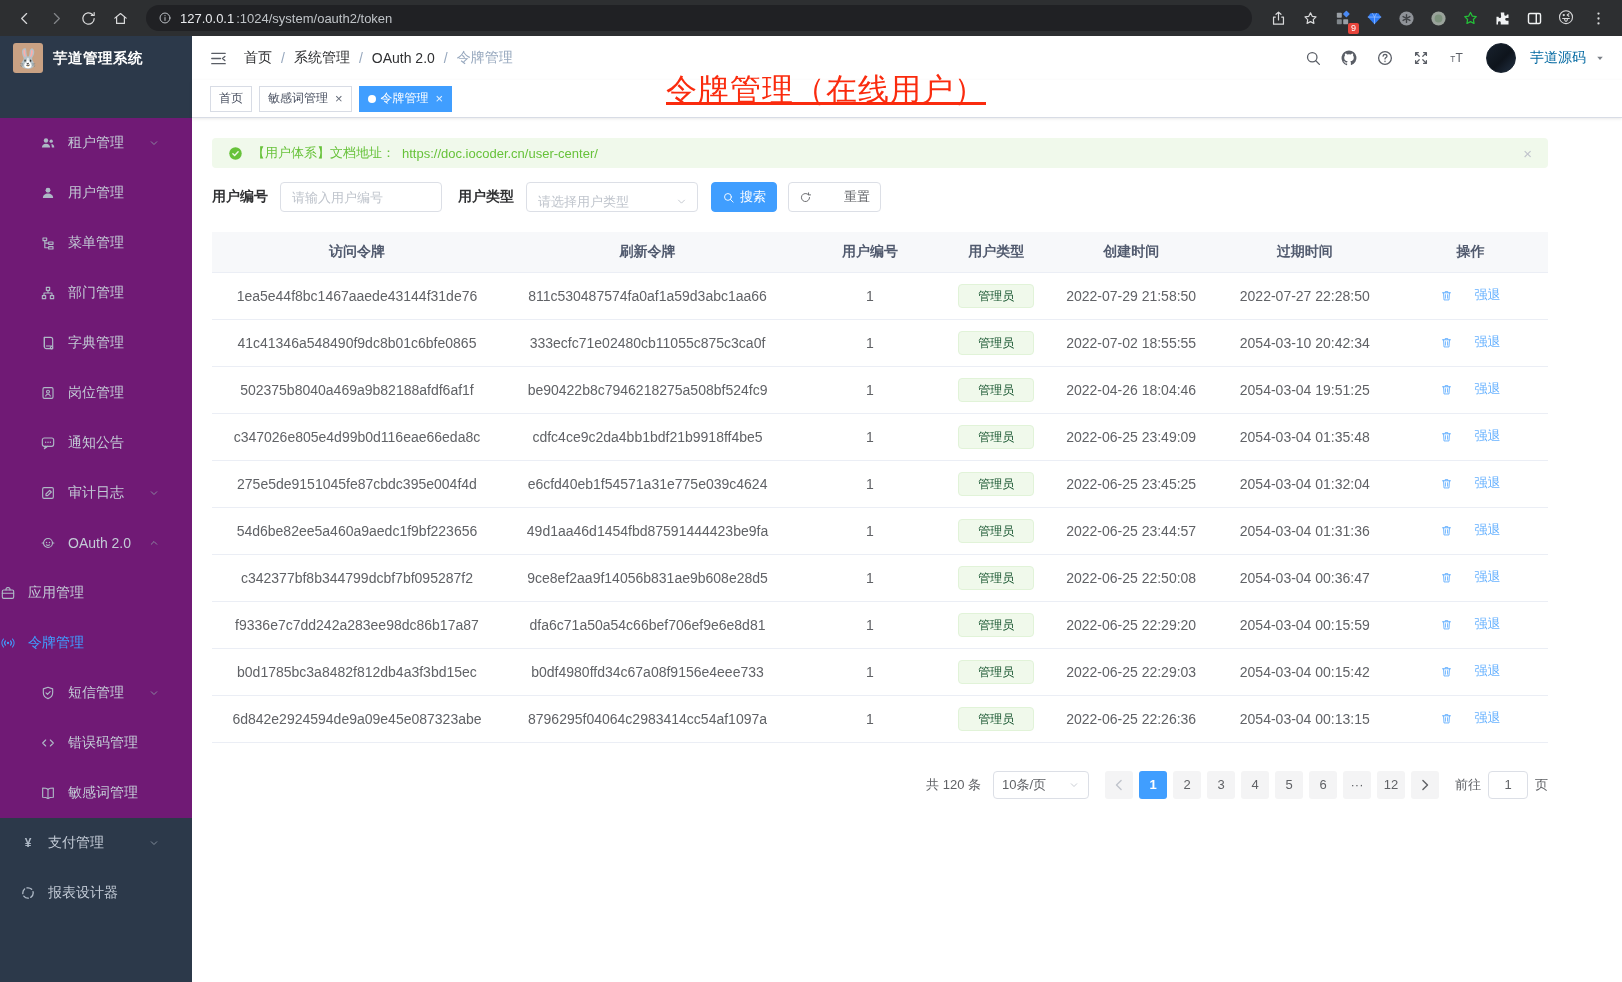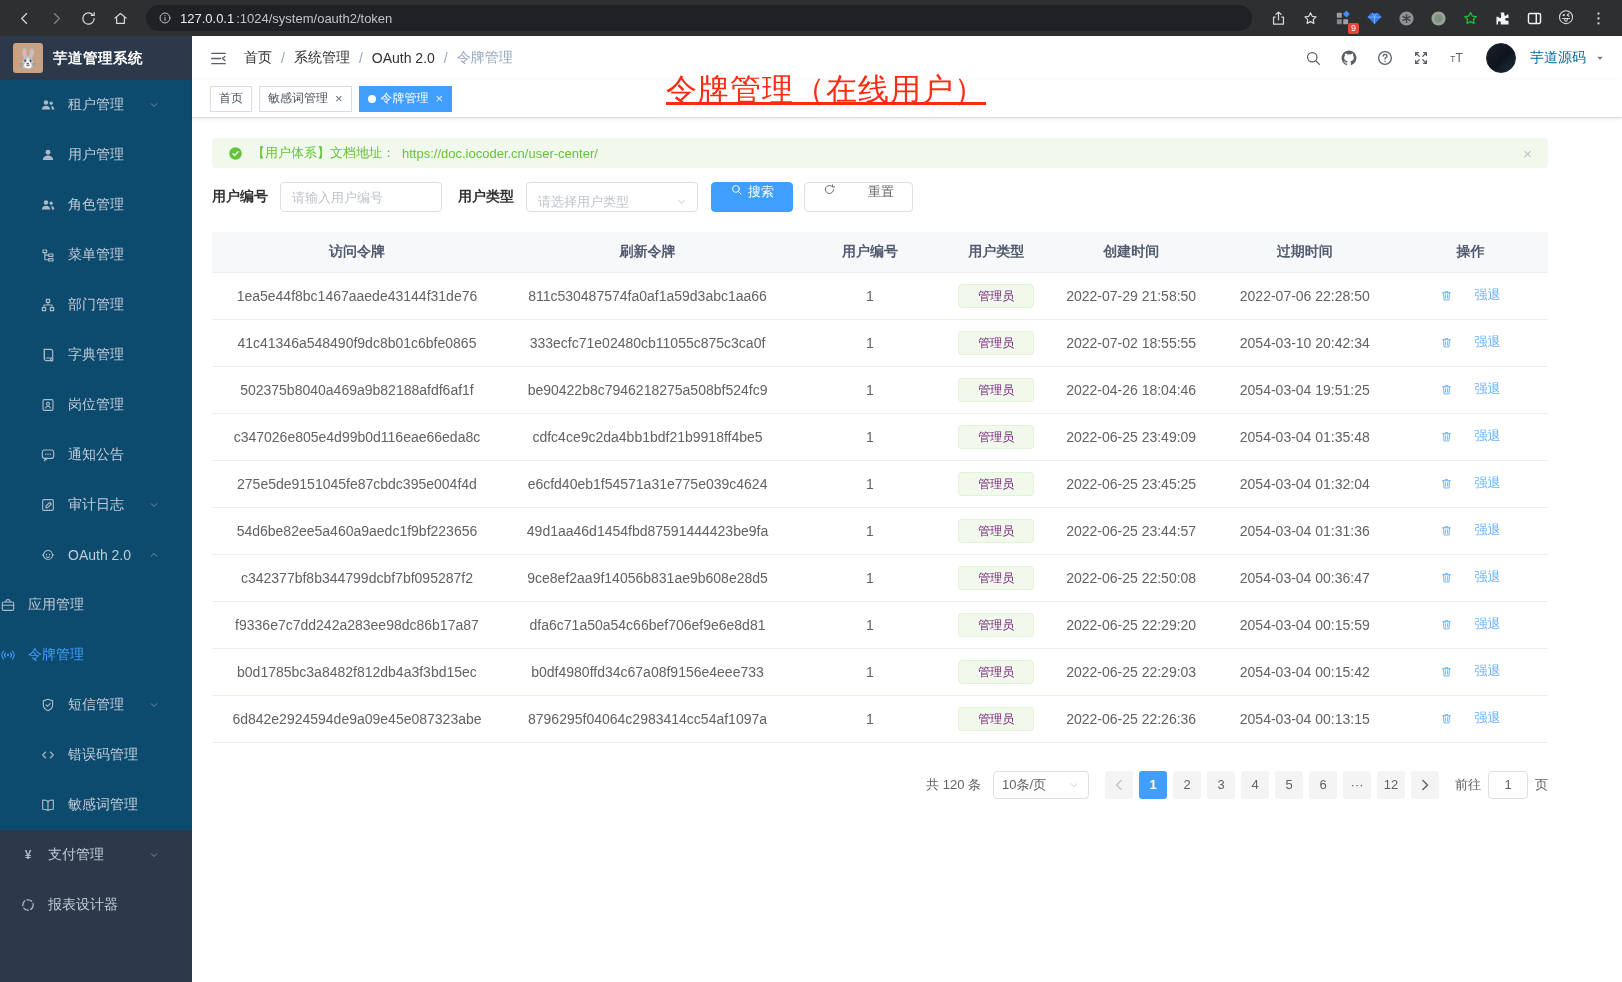--- a/index.html
+++ b/index.html
@@ -19,21 +19,21 @@
   .ext-wrap { position:relative; }
   .ext-badge { position:absolute; right:-3px; bottom:-2px; background:#e8453c; color:#fff; font-size:9px; line-height:11px; padding:0 3px; border-radius:2px; }
   .emoji-ic { font-size:16px; line-height:1; }
 
   
   .app { display:flex; height:946px; }
   .sidebar { width:192px; background:#2c394a; color:#c3cbd6; display:flex; flex-direction:column; flex:0 0 auto; }
   .logo { height:44px; display:flex; align-items:center; padding-left:13px; gap:10px; }
   .logo-img { width:30px; height:30px; border-radius:3px; background:#c9a183; display:flex; align-items:center; justify-content:center; font-size:19px; overflow:hidden; }
   .logo-title { color:#fff; font-weight:bold; font-size:14.5px; letter-spacing:.5px; }
-  .menu-section-system { background:#0c4a6e; }
+  .menu-section-system { background:#701a75;margin-top:38px; }
   .menu-section-root { background:#2c394a; flex:1; }
   .menu-item { height:50px; display:flex; align-items:center; font-size:14px; cursor:pointer; position:relative; color:#c3cbd6; }
   .menu-item .icon { width:16px; height:16px; margin-right:12px; color:#aeb9c6; flex:0 0 auto; }
   .lvl0 { padding-left:20px; }
   .lvl1 { padding-left:40px; }
   .lvl2 { }
   .menu-item .arrow { position:absolute; right:20px; width:12px; height:12px; color:#8f9aa6; }
   .menu-item.active { color:#409eff; }
   .menu-item.active .icon { color:#409eff; }
 
@@ -66,29 +66,29 @@
   .alert .icon { width:15px; height:15px; flex:0 0 auto; }
   .alert a { color:#67c23a; text-decoration:none; }
   .alert .close { margin-left:auto; color:#c0c4cc; font-size:15px; cursor:pointer; }
 
   .filters { display:flex; align-items:center; margin-top:14px; font-size:14px; }
   .f-label { font-weight:bold; color:#303133; margin-right:12px; white-space:nowrap; }
   .f-input { width:162px; height:30px; border:1px solid #dcdfe6; border-radius:4px; padding:0 11px; font-size:13px; color:#606266; margin-right:16px; outline:none; font-family:inherit; }
   .f-input::placeholder { color:#bfc4cc; }
   .f-select { width:172px; height:30px; border:1px solid #dcdfe6; border-radius:4px; display:flex; align-items:center; justify-content:space-between; padding:9px 9px 0 11px; color:#bfc4cc; font-size:13px; margin-right:13px; cursor:pointer; }
   .f-select .icon { width:13px; height:13px; color:#c0c4cc; }
-  .btn { height:30px; border-radius:4px; font-size:13px; display:inline-flex; gap:5px; padding:0 18px; cursor:pointer; white-space:nowrap; }
+  .btn { height:30px; border-radius:4px; font-size:13px; display:inline-flex; align-items:center; gap:5px; padding:0 10px; cursor:pointer; white-space:nowrap; }
   .btn .icon { width:13px; height:13px; }
   .btn-primary { background:#409eff; border:1px solid #409eff; color:#fff; margin-right:11px; }
   .btn-plain { background:#fff; border:1px solid #dcdfe6; color:#606266;gap:32px; }
 
   table.grid { margin-top:20px; width:100%; border-collapse:collapse; table-layout:fixed; }
   .grid th { height:40px; background:#f7f8fa; color:#515a6e; font-size:14px; font-weight:bold; text-align:center; border-bottom:1px solid #ebeef5; padding:0 4px; }
   .grid td { height:47px; text-align:center; font-size:14px; color:#606266; border-bottom:1px solid #ebeef5; padding:0 4px; overflow:hidden; white-space:nowrap; }
-  .badge { display:inline-block; padding:3px 19px; font-size:12px; line-height:16px; border-radius:4px; background:#f0f9eb; border:1px solid #e1f3d8; color:#701a75; }
+  .badge { display:inline-block; padding:3px 19px; font-size:12px; line-height:16px; border-radius:4px; background:#f0f9eb; border:1px solid #e1f3d8; color:#14532d; }
   .action-link { color:#66b1ff; font-size:13px; display:inline-flex; align-items:center; gap:21px; cursor:pointer; }
   .action-link .icon { width:13px; height:13px; }
 
   .pagination { display:flex; align-items:center; justify-content:flex-end; margin-top:28px; font-size:13px; color:#606266; gap:6px; }
   .total { margin-right:6px; white-space:nowrap; }
   .page-size { width:96px; height:28px; border:1px solid #dcdfe6; border-radius:4px; display:flex; align-items:center; justify-content:space-between; padding:0 8px; cursor:pointer; margin-right:10px; }
   .page-size .icon { width:12px; height:12px; color:#c0c4cc; }
   .pager { display:flex; gap:6px; align-items:center; margin-right:10px; }
   .page-btn { min-width:28px; height:28px; border-radius:3px; background:#f4f4f5; display:flex; align-items:center; justify-content:center; padding:0 4px; cursor:pointer; color:#606266; }
   .page-btn.active { background:#409eff; color:#fff; font-weight:bold; }
@@ -231,31 +231,20 @@
             </span>
           </div>
           <div class="menu-item lvl1">
             <span class="icon">
               <svg viewBox="0 0 24 24" fill="currentColor">
                 <circle cx="12" cy="8" r="3.7"></circle>
                 <path d="M4.3 19.5c0-4.2 3.5-6.6 7.7-6.6s7.7 2.4 7.7 6.6z"></path>
               </svg>
             </span>
             <span class="mi-label">用户管理</span>
-          </div>
-          <div class="menu-item lvl1">
-            <span class="icon">
-              <svg viewBox="0 0 24 24" fill="currentColor">
-                <circle cx="9" cy="8.3" r="3.3"></circle>
-                <path d="M2.8 18.8c0-3.5 2.8-5.7 6.2-5.7s6.2 2.2 6.2 5.7z"></path>
-                <circle cx="16.8" cy="9.3" r="2.5"></circle>
-                <path d="M17 13.2c2.7.5 4.4 2.5 4.4 5.6h-3.6c-.2-2.2-.5-4.1-.8-5.6z"></path>
-              </svg>
-            </span>
-            <span class="mi-label">角色管理</span>
           </div>
           <div class="menu-item lvl1">
             <span class="icon">
               <svg viewBox="0 0 24 24" fill="none" stroke="currentColor" stroke-width="1.7" stroke-linecap="round" stroke-linejoin="round">
                 <path d="M4.5 4.5h5.5v4H4.5zM13 10.5h6.5v3.5H13zM13 17.5h6.5V21H13zM7.2 8.5v10.7h5.8M7.2 12.2h5.8"></path>
               </svg>
             </span>
             <span class="mi-label">菜单管理</span>
           </div>
           <div class="menu-item lvl1">
@@ -547,21 +536,21 @@
                 <th>操作</th>
               </tr>
             </thead>
           <tbody>
               <tr>
                 <td>1ea5e44f8bc1467aaede43144f31de76</td>
                 <td>811c530487574fa0af1a59d3abc1aa66</td>
                 <td>1</td>
                 <td><span class="badge">管理员</span></td>
                 <td>2022-07-29 21:58:50</td>
-                <td>2022-07-06 22:28:50</td>
+                <td>2022-07-27 22:28:50</td>
                 <td><span class="action-link">
                     <span class="icon">
                       <svg viewBox="0 0 24 24" fill="none" stroke="currentColor" stroke-width="1.7" stroke-linecap="round" stroke-linejoin="round">
                         <path d="M4.5 7h15M9.5 7V4.8h5V7M6.5 7l.9 13.2h9.2L17.5 7M10 10.5v6.5M14 10.5v6.5"></path>
                       </svg>
                     </span>
                     <span>强退</span>
                   </span></td>
               </tr>
               <tr>

